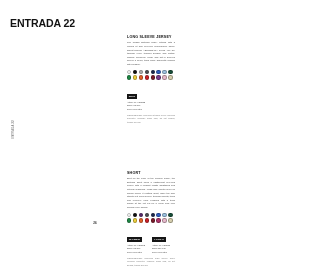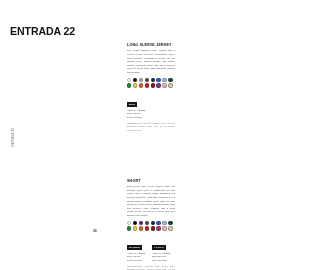--- a/index.html
+++ b/index.html
@@ -4,21 +4,21 @@
 <style>
   html,body{margin:0;padding:0;}
   body{
     width:190px;height:270px;
     background:#ffffff;
     font-family:"Liberation Sans",sans-serif;
     color:#111111;
     overflow:hidden;
     position:relative;
   }
-  .page{position:relative;width:190px;height:234px;margin-top:8px;}
+  .page{position:relative;width:190px;height:234px;}
 
   
   .vert-label{
     position:absolute;
     left:2px;top:118px;
     width:22px;height:22px;
     display:flex;align-items:center;justify-content:center;
   }
   .vert-label span{
     transform:rotate(-90deg);

